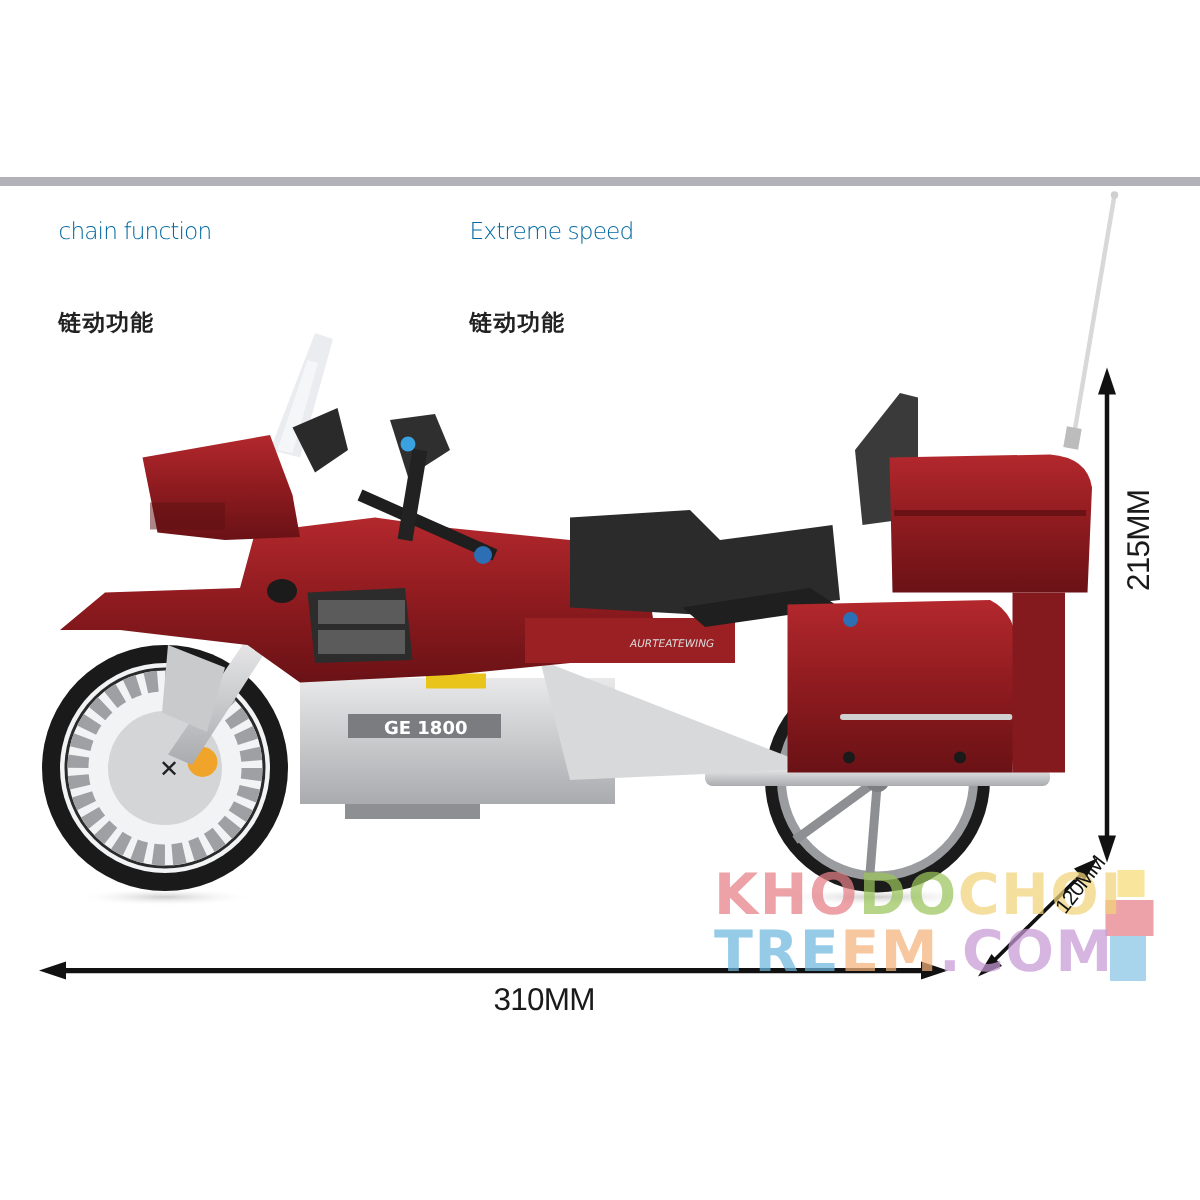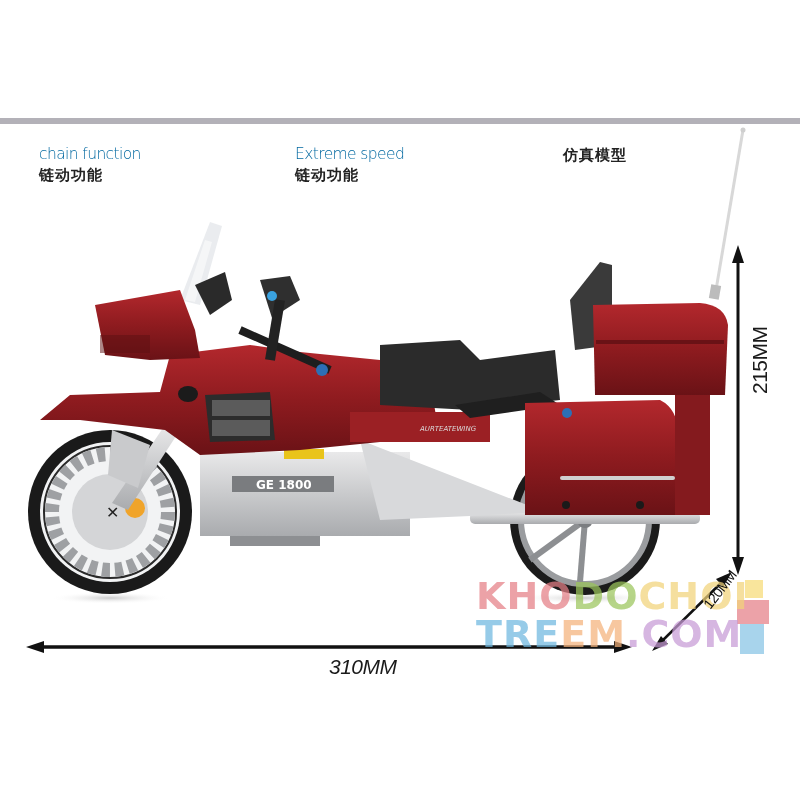--- a/index.html
+++ b/index.html
@@ -3,27 +3,27 @@
 <meta charset="utf-8">
 <style>
   html, body { margin: 0; padding: 0; }
   body {
     width: 800px; height: 800px; background: #ffffff; position: relative; overflow: hidden;
     font-family: "Liberation Sans", "DejaVu Sans", sans-serif;
   }
   .top-rule { position: absolute; left: 0; top: 118px; width: 800px; height: 6px; background: #b3b1b8; }
   .feature { position: absolute; top: 144px; color: #2b2b2b; }
   .feature .en { font-family: "DejaVu Sans", sans-serif; font-size: 15.5px; letter-spacing: -0.6px; font-weight: 300; color: #0369a1; line-height: 20px; }
-  .feature .zh { font-family: "DejaVu Sans", sans-serif; font-size: 15px; font-weight: bold; color: #222; letter-spacing: 1px; line-height: 22px; }
-  .f1 { left: 39px; } .f2 { left: 295px; } .f3 { left: 563px; }
+  .feature .zh { font-family: "DejaVu Sans", sans-serif; font-size: 15px; font-weight: bold; color: #222; letter-spacing: 1px; line-height: 22px; margin-top: 40px; }
+  .f1 { left: 39px; } .f2 { left: 313px; } .f3 { left: 563px; }
 
   .scene { position: absolute; left: 0; top: 0; width: 800px; height: 800px; }
 
   .dim-label { position: absolute; font-family: "Liberation Sans", sans-serif; color: #1a1a1a; font-size: 21px; letter-spacing: -0.5px; }
-  .dim-len { left: 329px; top: 655px; font-style: italic; }
+  .dim-len { left: 329px; top: 655px; }
   .dim-h { left: 748px; top: 394px; transform-origin: left top; transform: rotate(-90deg); }
   .dim-w { left: 700px; top: 602px; font-size: 14px; transform: rotate(-52deg); transform-origin: left top; color: #111; }
 
   .wm { position: absolute; font-family: "DejaVu Sans", sans-serif; font-weight: bold; letter-spacing: 1px; opacity: 0.72; }
   .wm1 { left: 476px; top: 576px; font-size: 38px; line-height: 40px; text-align: right; }
   .wm2 { left: 476px; top: 614px; font-size: 38px; line-height: 40px; text-align: center; }
 </style>
 </head>
 <body>
 
@@ -31,21 +31,20 @@
 
 <div class="feature f1">
   <div class="en">chain function</div>
   <div class="zh">链动功能</div>
 </div>
 <div class="feature f2">
   <div class="en">Extreme speed</div>
   <div class="zh">链动功能</div>
 </div>
 <div class="feature f3">
-  <div class="zh">仿真模型</div>
 </div>
 
 <svg class="scene" viewBox="0 0 800 800">
   <defs>
     <linearGradient id="red" x1="0" y1="0" x2="0" y2="1">
       <stop offset="0" stop-color="#b3282d"></stop>
       <stop offset="0.5" stop-color="#8e1b1f"></stop>
       <stop offset="1" stop-color="#6a1216"></stop>
     </linearGradient>
     <linearGradient id="chrome" x1="0" y1="0" x2="0" y2="1">

